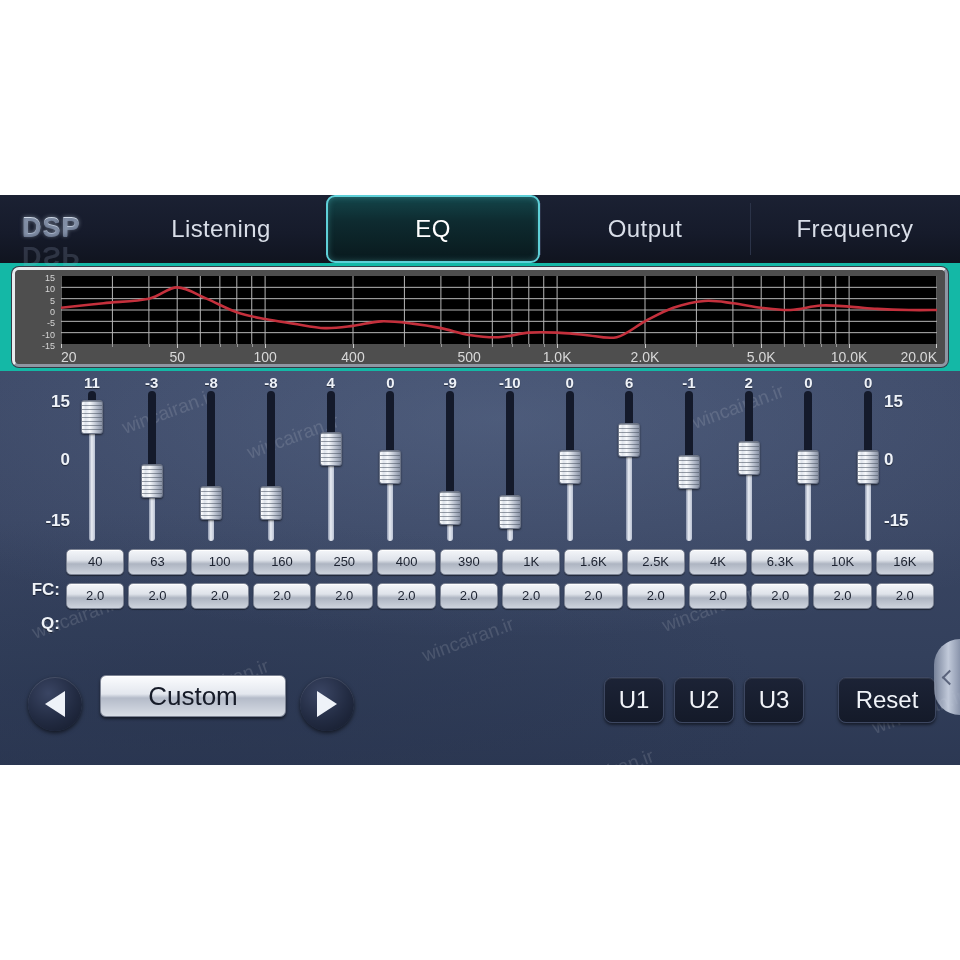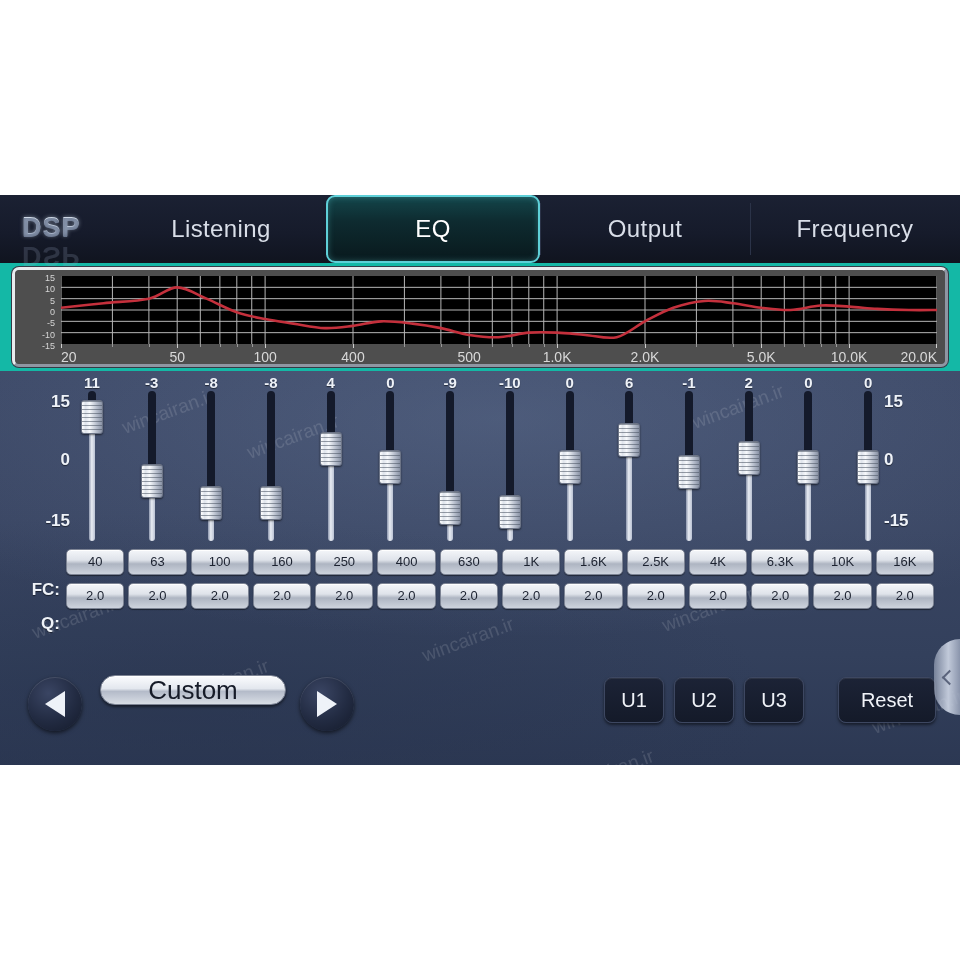--- a/index.html
+++ b/index.html
@@ -305,42 +305,42 @@
     width: 0; height: 0;
     border-top: 13px solid transparent;
     border-bottom: 13px solid transparent;
   }
   .tri-left  { border-right: 20px solid #eef2f8; }
   .tri-right { border-left: 20px solid #eef2f8; }
 
   .preset-btn {
     position: absolute;
     left: 100px; top: 8px;
-    width: 186px; height: 30px;
-    border-radius: 17px;
+    width: 186px; height: 42px;
+    border-radius: 6px;
     border: 1px solid #7d8494;
     box-sizing: border-box;
     background: linear-gradient(180deg,#fbfcfe 0%, #e3e7ee 45%, #b4bbc9 55%, #d8dde5 100%);
     box-shadow: 0 2px 3px rgba(0,0,0,.5), inset 0 1px 0 rgba(255,255,255,.9);
     font-size: 26px;
     color: #161b28;
     display: flex; align-items: center; justify-content: center;
     cursor: pointer;
   }
 
   .u-btn {
     position: absolute;
     top: 10px;
     height: 46px;
     border-radius: 8px;
     border: 1px solid #3d4761;
     box-sizing: border-box;
     background: linear-gradient(180deg,#1c2336 0%, #141a29 100%);
     color: #f0f3f8;
-    font-size: 20px;
+    font-size: 24px;
     display: flex; align-items: center; justify-content: center;
     box-shadow: inset 0 1px 0 rgba(255,255,255,.08), 0 2px 3px rgba(0,0,0,.5);
     cursor: pointer;
   }
 
   
   .edge-handle {
     position: absolute;
     right: 0; top: 268px;
     width: 26px; height: 76px;
@@ -593,21 +593,21 @@
 
     <div class="pill-row" style="top:178px">
       <div class="rowlabel">FC:</div>
       <div class="cells" id="fc-cells">
           <div class="pill">40</div>
           <div class="pill">63</div>
           <div class="pill">100</div>
           <div class="pill">160</div>
           <div class="pill">250</div>
           <div class="pill">400</div>
-          <div class="pill">630</div>
+          <div class="pill">390</div>
           <div class="pill">1K</div>
           <div class="pill">1.6K</div>
           <div class="pill">2.5K</div>
           <div class="pill">4K</div>
           <div class="pill">6.3K</div>
           <div class="pill">10K</div>
           <div class="pill">16K</div>
         </div>
     </div>
 

